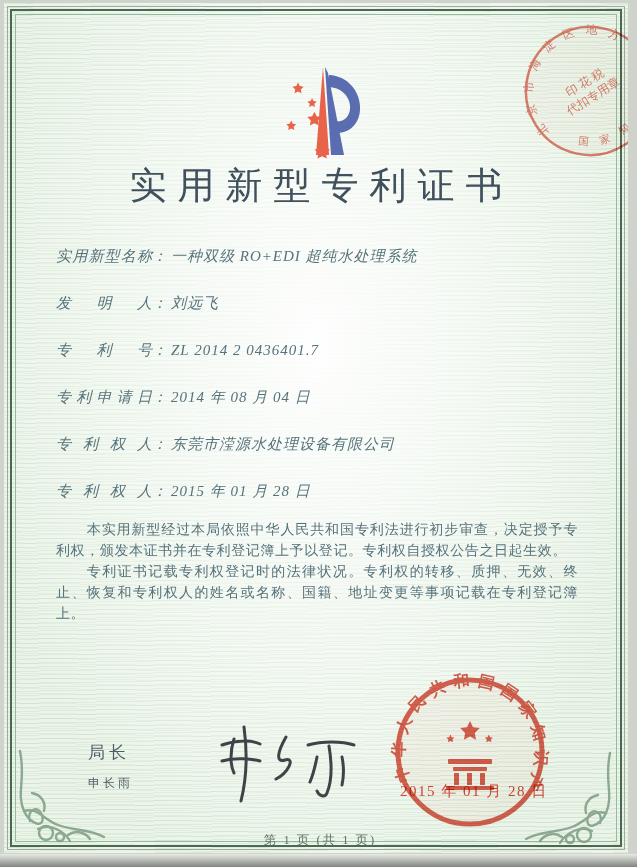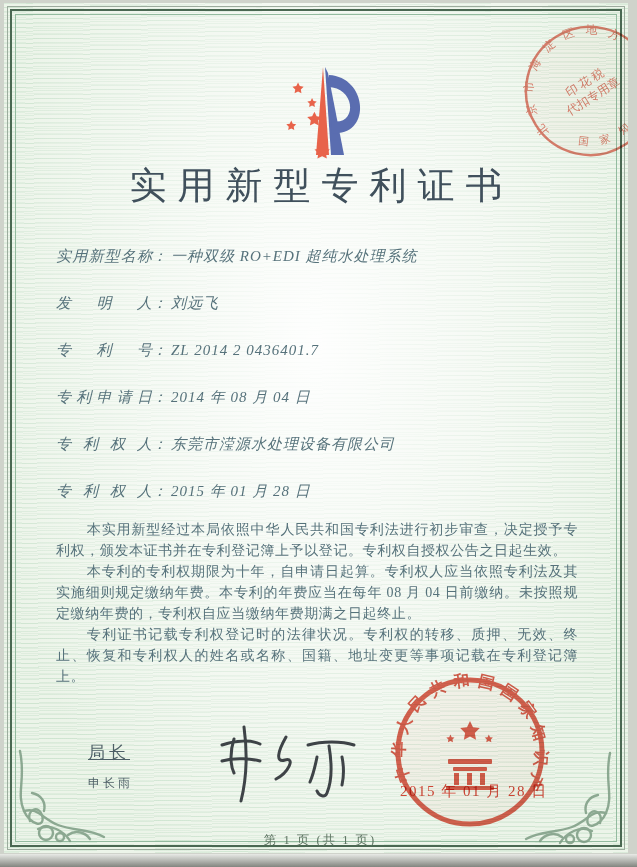--- a/index.html
+++ b/index.html
@@ -33,21 +33,21 @@
   .fields{position:absolute;left:52px;top:240px;right:40px;font-size:15px;color:#56727b;font-style:italic;}
   .field-row{margin-bottom:21px;line-height:26px;white-space:nowrap;}
   .field-label{display:inline-block;width:96px;text-align:justify;text-align-last:justify;vertical-align:top;}
   .field-sep{display:inline-block;margin-right:4px;}
   .field-value{letter-spacing:1px;}
 
   .paragraphs{position:absolute;left:52px;right:50px;top:516px;
     font-size:14px;line-height:21px;color:#56727b;text-align:justify;letter-spacing:.6px;}
   .paragraphs p{margin:0;text-indent:2.2em;}
 
-  .signer-title{position:absolute;left:84px;top:738px;font-size:17px;color:#4d5f66;letter-spacing:4px;text-decoration:underline;}
+  .signer-title{position:absolute;left:84px;top:738px;font-size:17px;color:#4d5f66;letter-spacing:4px;}
   .signer-name{position:absolute;left:84px;top:772px;font-size:12px;color:#4d5f66;letter-spacing:3px;}
   .signature-svg{position:absolute;left:202px;top:716px;width:156px;height:88px;}
 
   .seal{position:absolute;left:384px;top:666px;width:164px;height:164px;
     mix-blend-mode:multiply;opacity:.92;}
   .seal-date{position:absolute;left:396px;top:779px;font-size:15px;color:#dd4a3b;
     letter-spacing:1.5px;mix-blend-mode:multiply;font-weight:500;}
 
   .corner-stamp{position:absolute;right:-38px;top:12px;width:152px;height:152px;
     transform:rotate(-32deg);mix-blend-mode:multiply;opacity:.85;}
@@ -117,21 +117,20 @@
     <div class="field-row">
       <span class="field-label">专利权人</span><span class="field-sep">：</span><span class="field-value">东莞市滢源水处理设备有限公司</span>
     </div>
     <div class="field-row">
       <span class="field-label">专利权人</span><span class="field-sep">：</span><span class="field-value">2015 年 01 月 28 日</span>
     </div>
   </div>
 
   <div class="paragraphs">
     <p>本实用新型经过本局依照中华人民共和国专利法进行初步审查，决定授予专利权，颁发本证书并在专利登记簿上予以登记。专利权自授权公告之日起生效。</p>
-    <p>本专利的专利权期限为十年，自申请日起算。专利权人应当依照专利法及其实施细则规定缴纳年费。本专利的年费应当在每年 08 月 04 日前缴纳。未按照规定缴纳年费的，专利权自应当缴纳年费期满之日起终止。</p>
     <p>专利证书记载专利权登记时的法律状况。专利权的转移、质押、无效、终止、恢复和专利权人的姓名或名称、国籍、地址变更等事项记载在专利登记簿上。</p>
   </div>
 
   <div class="signer-title">局长</div>
   <div class="signer-name">申长雨</div>
 
   <svg class="signature-svg" viewBox="0 0 156 88">
     <g fill="none" stroke="#3e4347" stroke-width="3" stroke-linecap="round" stroke-linejoin="round">
       <path d="M28 20 C24 32 24 46 28 54"></path>
       <path d="M16 26 C30 21 46 21 54 25"></path>

